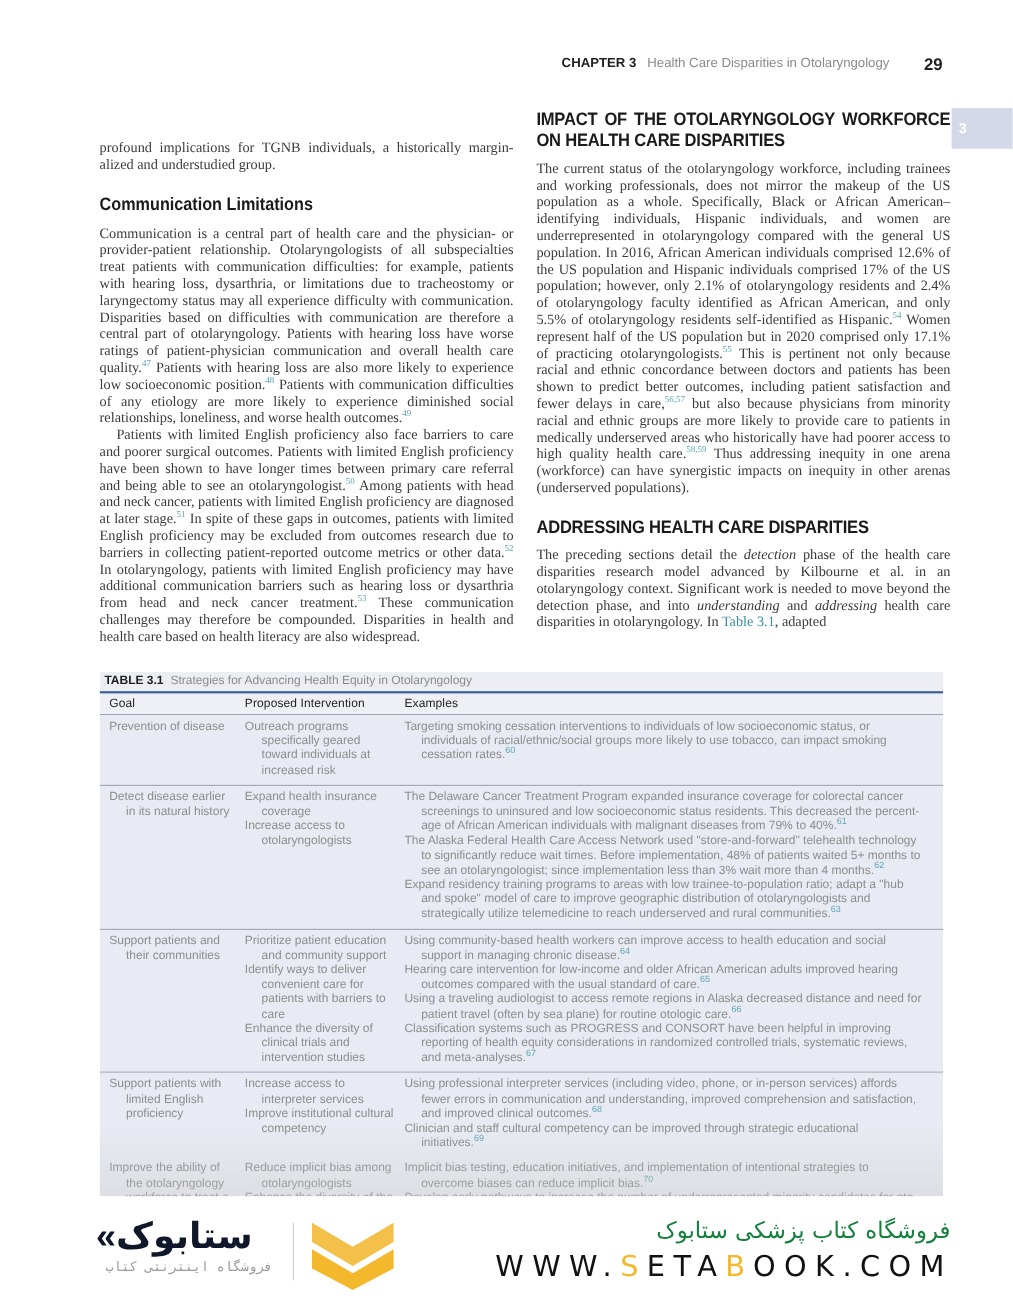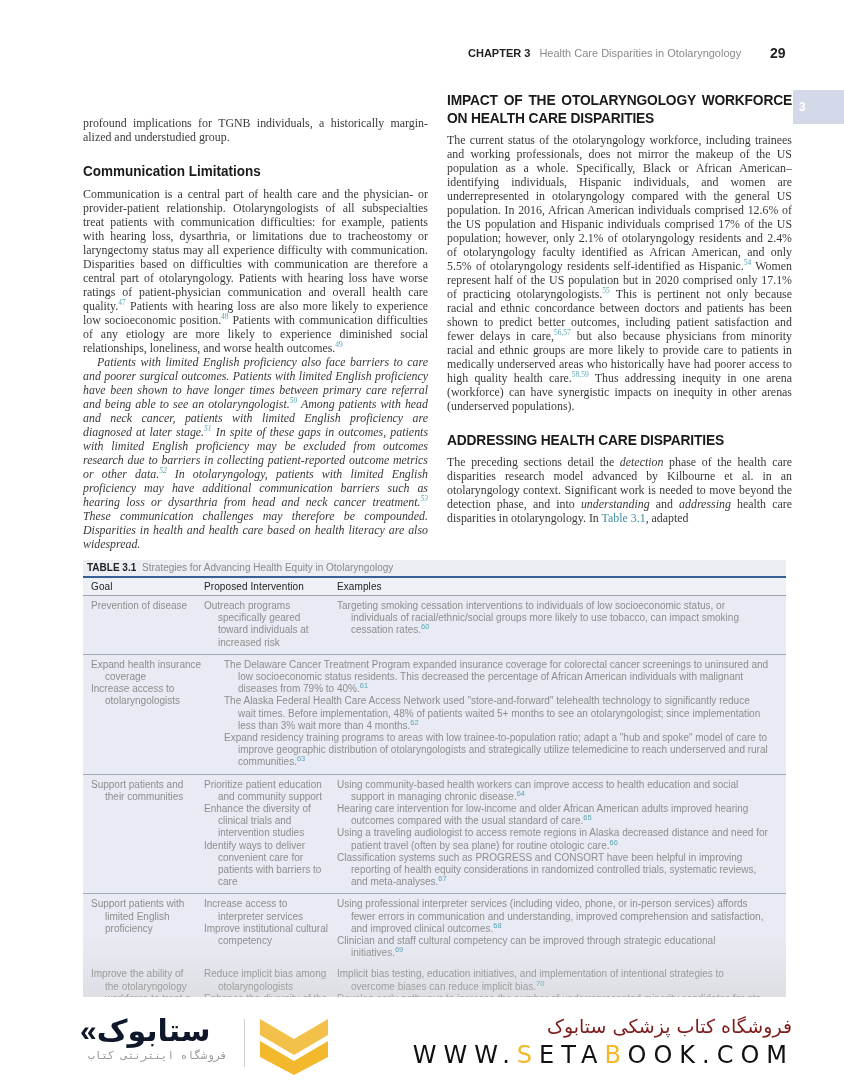--- a/index.html
+++ b/index.html
@@ -26,21 +26,21 @@
     font-family: "Liberation Sans", "DejaVu Sans", sans-serif; font-size: 12px;
     font-weight: bold; line-height: 34px; padding-left: 6px; box-sizing: border-box;
   }
   .col {
     position: absolute; top: 88px; width: 345px;
     font-size: 11.9px; line-height: 14px; text-align: justify; color: #3a3a3a;
   }
   .col.left { left: 83px; margin-top: 28px; }
   .col.right { left: 447px; top: 91px; }
   .col p { margin: 0; hyphens: manual; }
-  .col p.indent { text-indent: 14px; font-style: italic; }
+  .col p.indent { text-indent: 14px; }
   h2.sec {
     font-family: "Liberation Sans", "DejaVu Sans", sans-serif;
     font-size: 15px; line-height: 18px; font-weight: bold; color: #1a1a1a;
     margin: 0 0 6px 0; letter-spacing: -0.2px; text-transform: uppercase;
     transform: scaleX(0.92); transform-origin: left;
     width: 375px;
   }
   h3.subsec {
     font-family: "Liberation Sans", "DejaVu Sans", sans-serif;
     font-size: 15px; line-height: 18px; font-weight: bold; color: #1a1a1a;
@@ -87,21 +87,21 @@
     font-size: 30px; font-weight: bold; color: #0f172a; letter-spacing: -1px;
   }
   .logo-sub {
     position: absolute; left: 8px; top: 36px; font-family: Liberation Mono, monospace;
     font-size: 11px; color: #9a9a9a;
   }
   .logo-divider { position: absolute; left: 164px; top: 6px; width: 1px; height: 48px; background: #cfcfcf; }
   .logo-chevrons { position: absolute; left: 178px; top: 2px; width: 72px; height: 60px; }
   .store-name {
     position: absolute; right: 52px; top: 18px; font-family: "DejaVu Sans", sans-serif;
-    font-size: 19px; color: #7f1d1d; direction: rtl;
+    font-size: 19px; color: #15803d; direction: rtl;
   }
   .store-url {
     position: absolute; right: 50px; top: 44px; font-family: "DejaVu Sans", sans-serif;
     font-size: 24px; letter-spacing: 7px; color: #111; margin-left: 20px;
   }
   .store-url .hl { color: #f3b82c; }
 </style>
 </head>
 <body>
 
@@ -150,38 +150,41 @@
           <div class="cellitem hang">Prevention of disease</div>
         </div>
         <div class="c2">
           <div class="cellitem hang">Outreach programs specifically geared toward individuals at increased risk</div>
         </div>
         <div class="c3">
           <div class="cellitem hang"><span>Targeting smoking cessation interventions to individuals of low socioeconomic status, or individuals of racial/ethnic/social groups more likely to use tobacco, can impact smoking cessation rates.</span><sup class="ref">60</sup></div>
         </div>
       </div>
       <div class="trow">
+        <div class="c1">
+          <div class="cellitem hang">Detect disease earlier in its natural history</div>
+        </div>
         <div class="c2">
           <div class="cellitem hang">Expand health insurance coverage</div>
           <div class="cellitem hang">Increase access to otolaryngologists</div>
         </div>
         <div class="c3">
           <div class="cellitem hang"><span>The Delaware Cancer Treatment Program expanded insurance coverage for colorectal cancer screenings to uninsured and low socioeconomic status residents. This decreased the percent­age of African American individuals with malignant diseases from 79% to 40%.</span><sup class="ref">61</sup></div>
           <div class="cellitem hang"><span>The Alaska Federal Health Care Access Network used "store-and-forward" telehealth technology to significantly reduce wait times. Before implementation, 48% of patients waited 5+ months to see an otolaryngologist; since implementation less than 3% wait more than 4 months.</span><sup class="ref">62</sup></div>
           <div class="cellitem hang"><span>Expand residency training programs to areas with low trainee-to-population ratio; adapt a "hub and spoke" model of care to improve geographic distribution of otolaryngologists and strategically utilize telemedicine to reach underserved and rural communities.</span><sup class="ref">63</sup></div>
         </div>
       </div>
       <div class="trow">
         <div class="c1">
           <div class="cellitem hang">Support patients and their communities</div>
         </div>
         <div class="c2">
           <div class="cellitem hang">Prioritize patient education and community support</div>
+          <div class="cellitem hang">Identify ways to deliver convenient care for patients with barriers to care</div>
           <div class="cellitem hang">Enhance the diversity of clinical trials and intervention studies</div>
-          <div class="cellitem hang">Identify ways to deliver convenient care for patients with barriers to care</div>
         </div>
         <div class="c3">
           <div class="cellitem hang"><span>Using community-based health workers can improve access to health education and social support in managing chronic disease.</span><sup class="ref">64</sup></div>
           <div class="cellitem hang"><span>Hearing care intervention for low-income and older African American adults improved hearing outcomes compared with the usual standard of care.</span><sup class="ref">65</sup></div>
           <div class="cellitem hang"><span>Using a traveling audiologist to access remote regions in Alaska decreased distance and need for patient travel (often by sea plane) for routine otologic care.</span><sup class="ref">66</sup></div>
           <div class="cellitem hang"><span>Classification systems such as PROGRESS and CONSORT have been helpful in improving reporting of health equity considerations in randomized controlled trials, systematic reviews, and meta-analyses.</span><sup class="ref">67</sup></div>
         </div>
       </div>
       <div class="trow noborder">
         <div class="c1">

